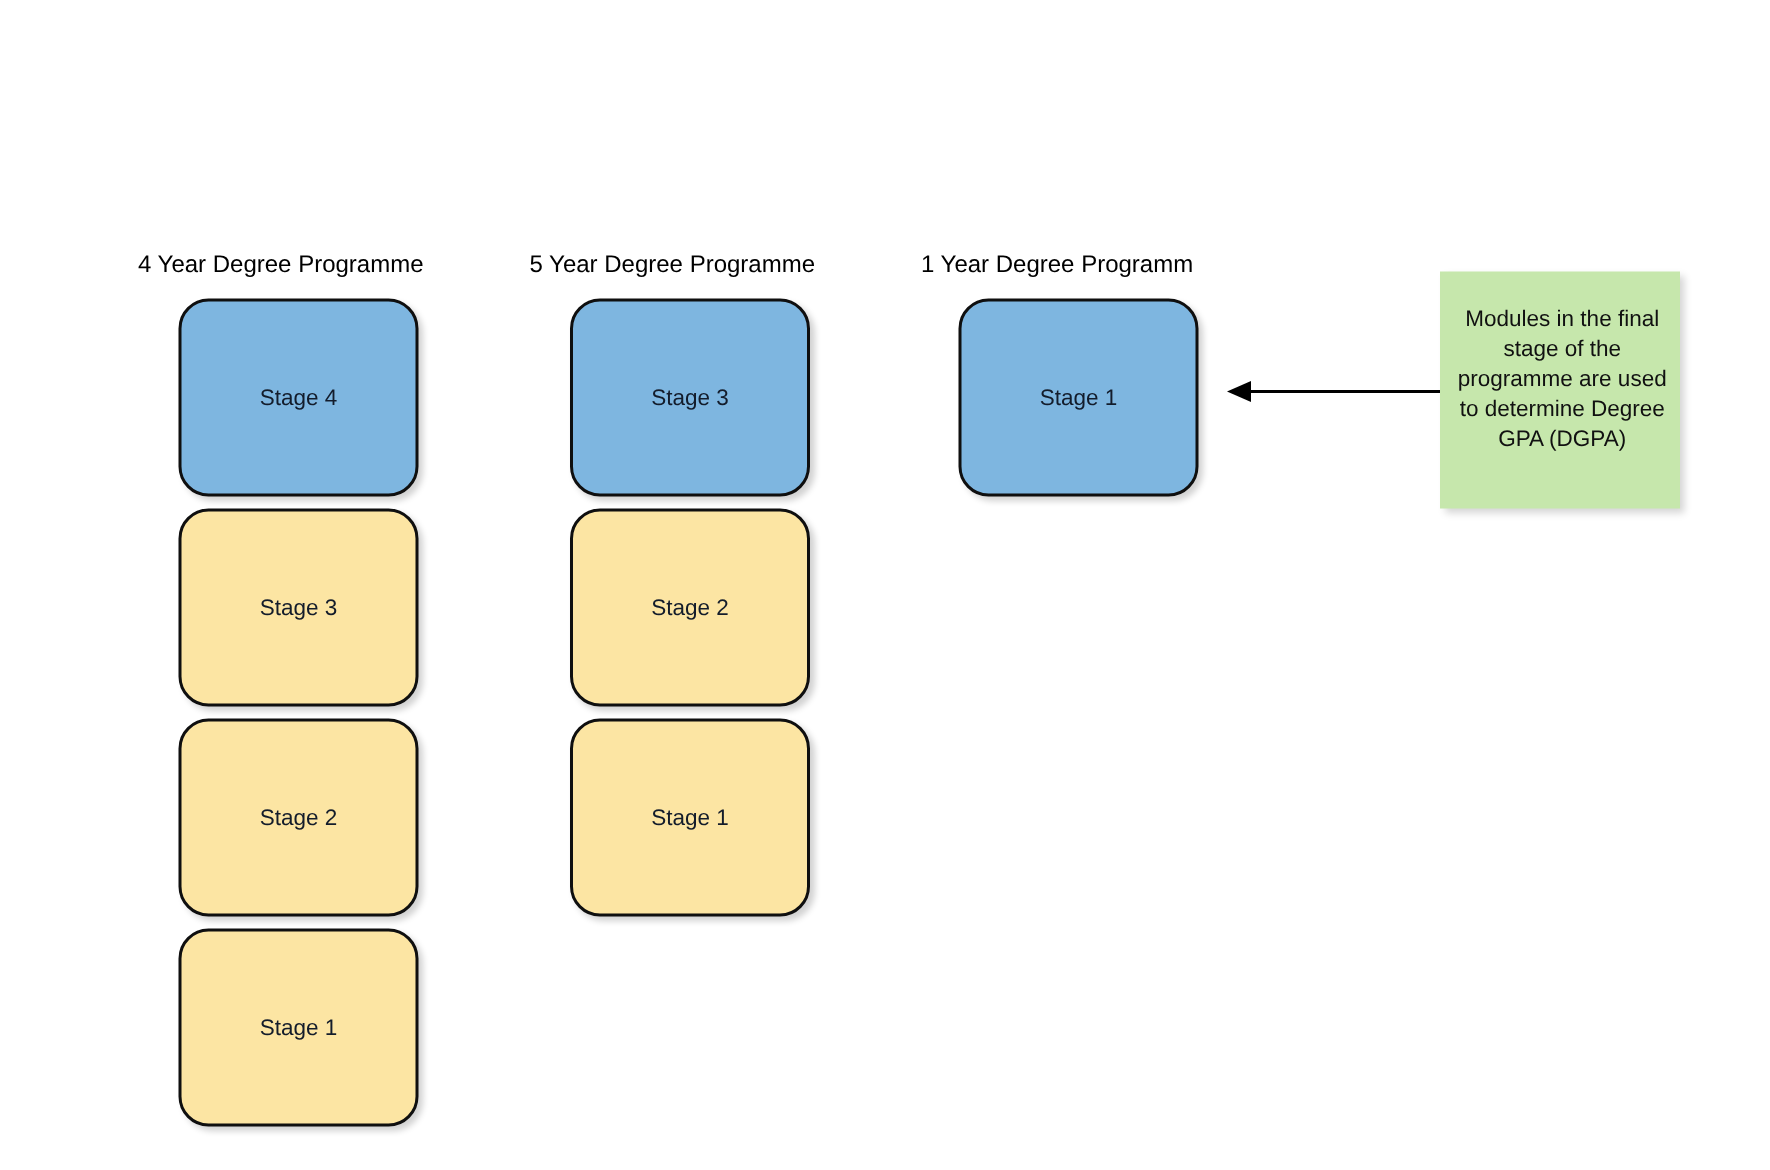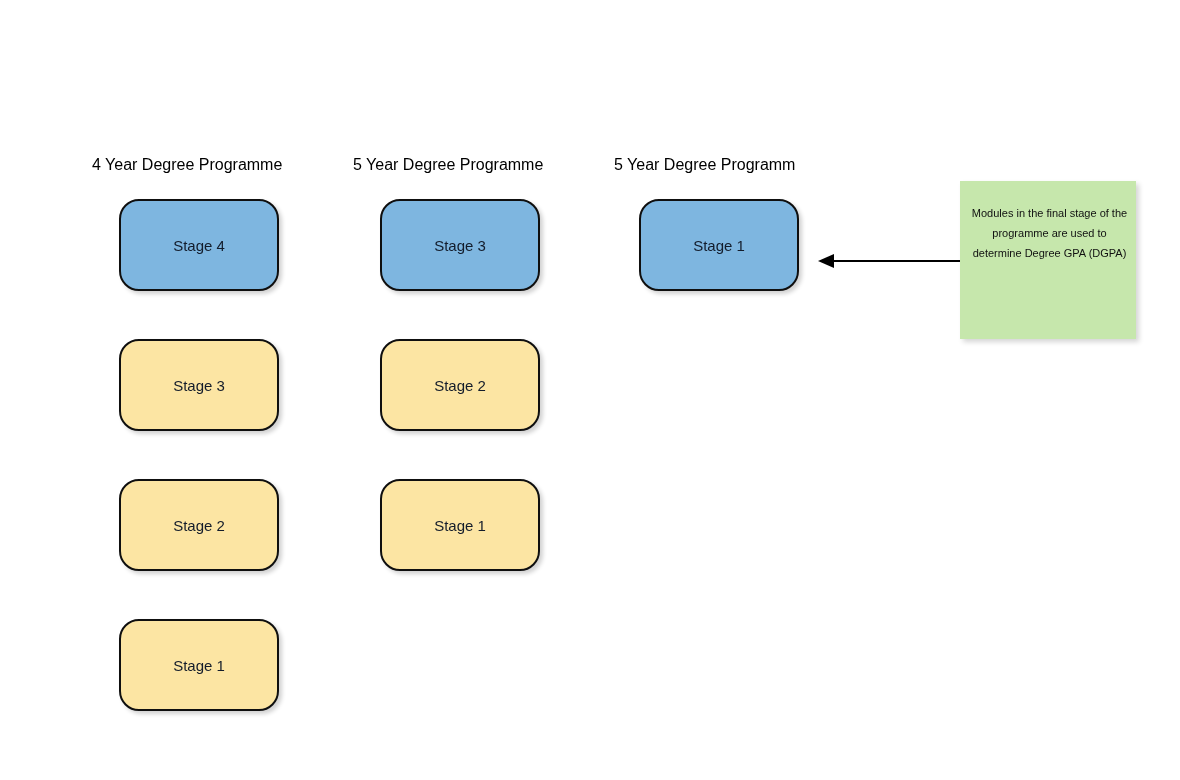--- a/index.html
+++ b/index.html
@@ -27,35 +27,35 @@
     top: 53px;
     font-size: 21px;
     font-weight: bold;
     letter-spacing: 0.1px;
     color: #000000;
     white-space: nowrap;
   }
 
   .col-header {
     position: absolute;
-    top: 156px;
+    top: 168px;
     font-size: 16px;
     font-weight: normal;
     color: #000000;
     white-space: nowrap;
     text-align: center;
   }
   .col-header.c0 { left: 92px; }
   .col-header.c1 { left: 353px; }
   .col-header.c2 { left: 614px; }
 
   .stage-box {
     position: absolute;
     width: 160px;
-    height: 92px;
+    height: 132px;
     border: 2px solid #0f0f0f;
     border-radius: 20px;
     box-sizing: border-box;
     display: flex;
     align-items: center;
     justify-content: center;
     font-size: 15px;
     color: #131c2b;
     box-shadow: 3px 3px 4px rgba(0,0,0,0.18);
   }
@@ -70,26 +70,26 @@
   
   .ry0 { top: 199px; }
   .ry1 { top: 339px; }
   .ry2 { top: 479px; }
   .ry3 { top: 619px; }
 
   .note-box {
     position: absolute;
     left: 960px;
     top: 181px;
-    width: 176px;
+    width: 160px;
     height: 158px;
     background: #C6E7AC;
     box-sizing: border-box;
     padding: 22px 5px 8px 8px;
-    font-size: 11px;
+    font-size: 15px;
     line-height: 20px;
     text-align: center;
     color: #111111;
     box-shadow: 3px 3px 5px rgba(0,0,0,0.17);
   }
 
   .arrow-svg {
     position: absolute;
     left: 810px;
     top: 245px;
@@ -99,21 +99,21 @@
   }
 </style>
 </head>
 <body>
 
 <div id="canvas">
 
 
   <div class="col-header c0">4 Year Degree Programme</div>
   <div class="col-header c1">5 Year Degree Programme</div>
-  <div class="col-header c2">5 Year Degree Programm</div>
+  <div class="col-header c2">1 Year Degree Programm</div>
 
   <div class="stage-box blue cx0 ry0">Stage 4</div>
   <div class="stage-box yellow cx0 ry1">Stage 3</div>
   <div class="stage-box yellow cx0 ry2">Stage 2</div>
   <div class="stage-box yellow cx0 ry3">Stage 1</div>
 
   <div class="stage-box blue cx1 ry0">Stage 3</div>
   <div class="stage-box yellow cx1 ry1">Stage 2</div>
   <div class="stage-box yellow cx1 ry2">Stage 1</div>
 

